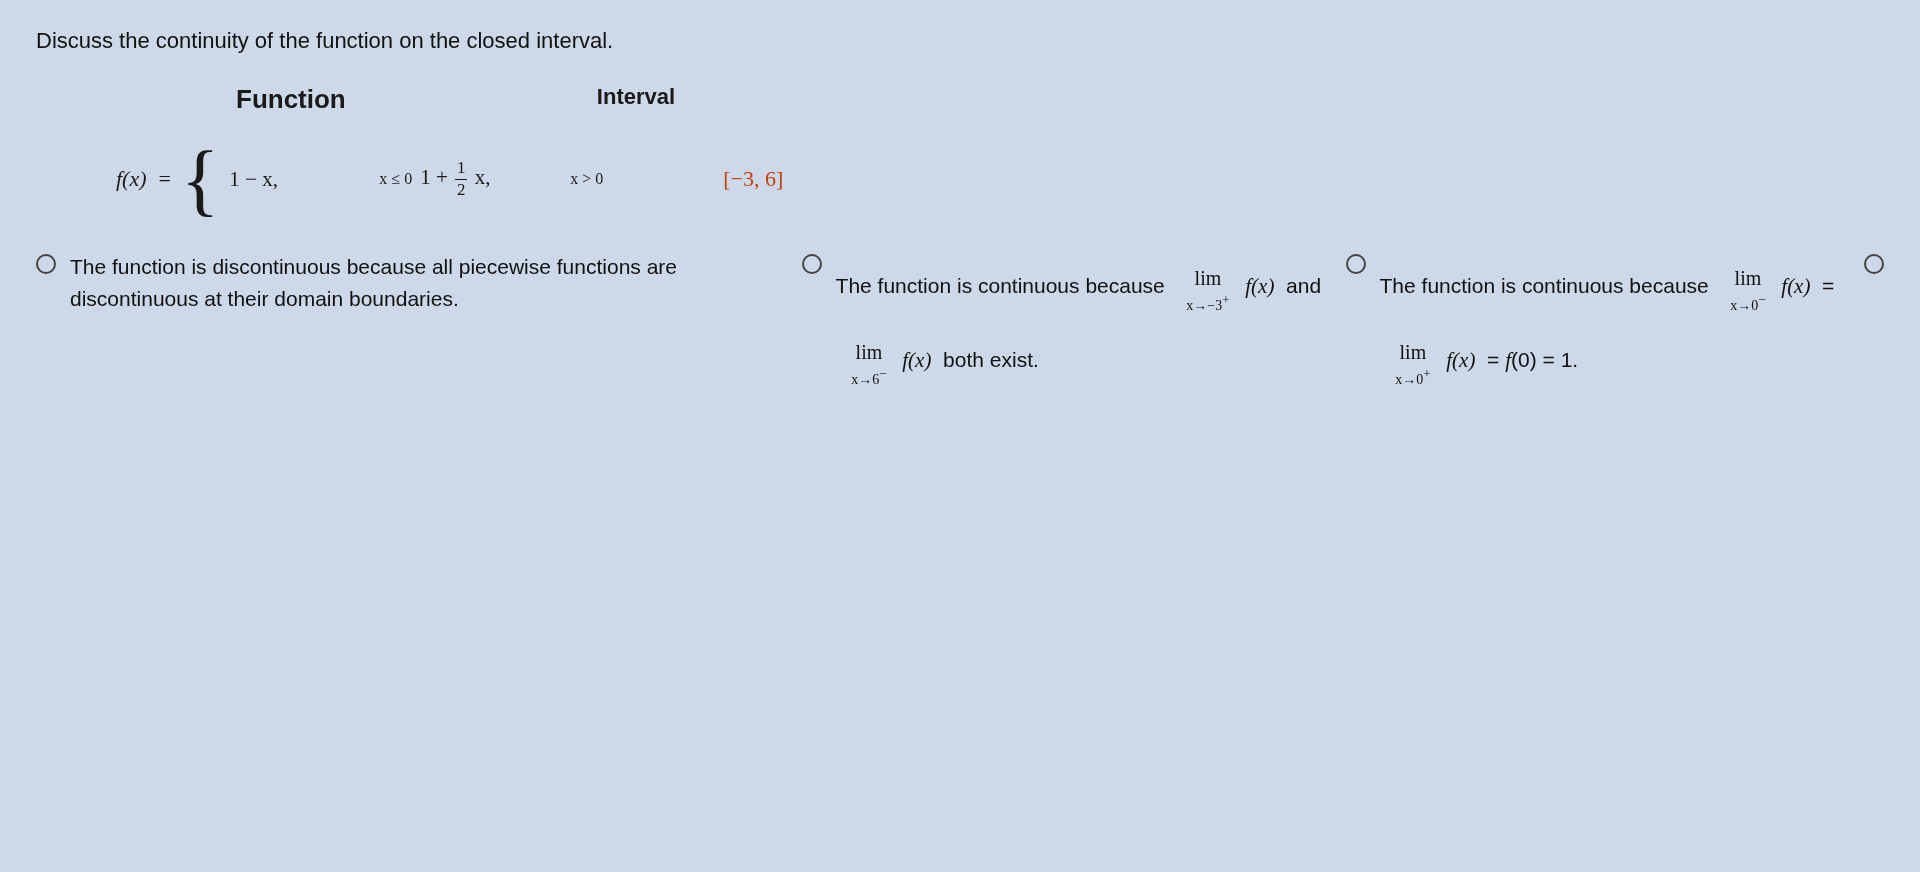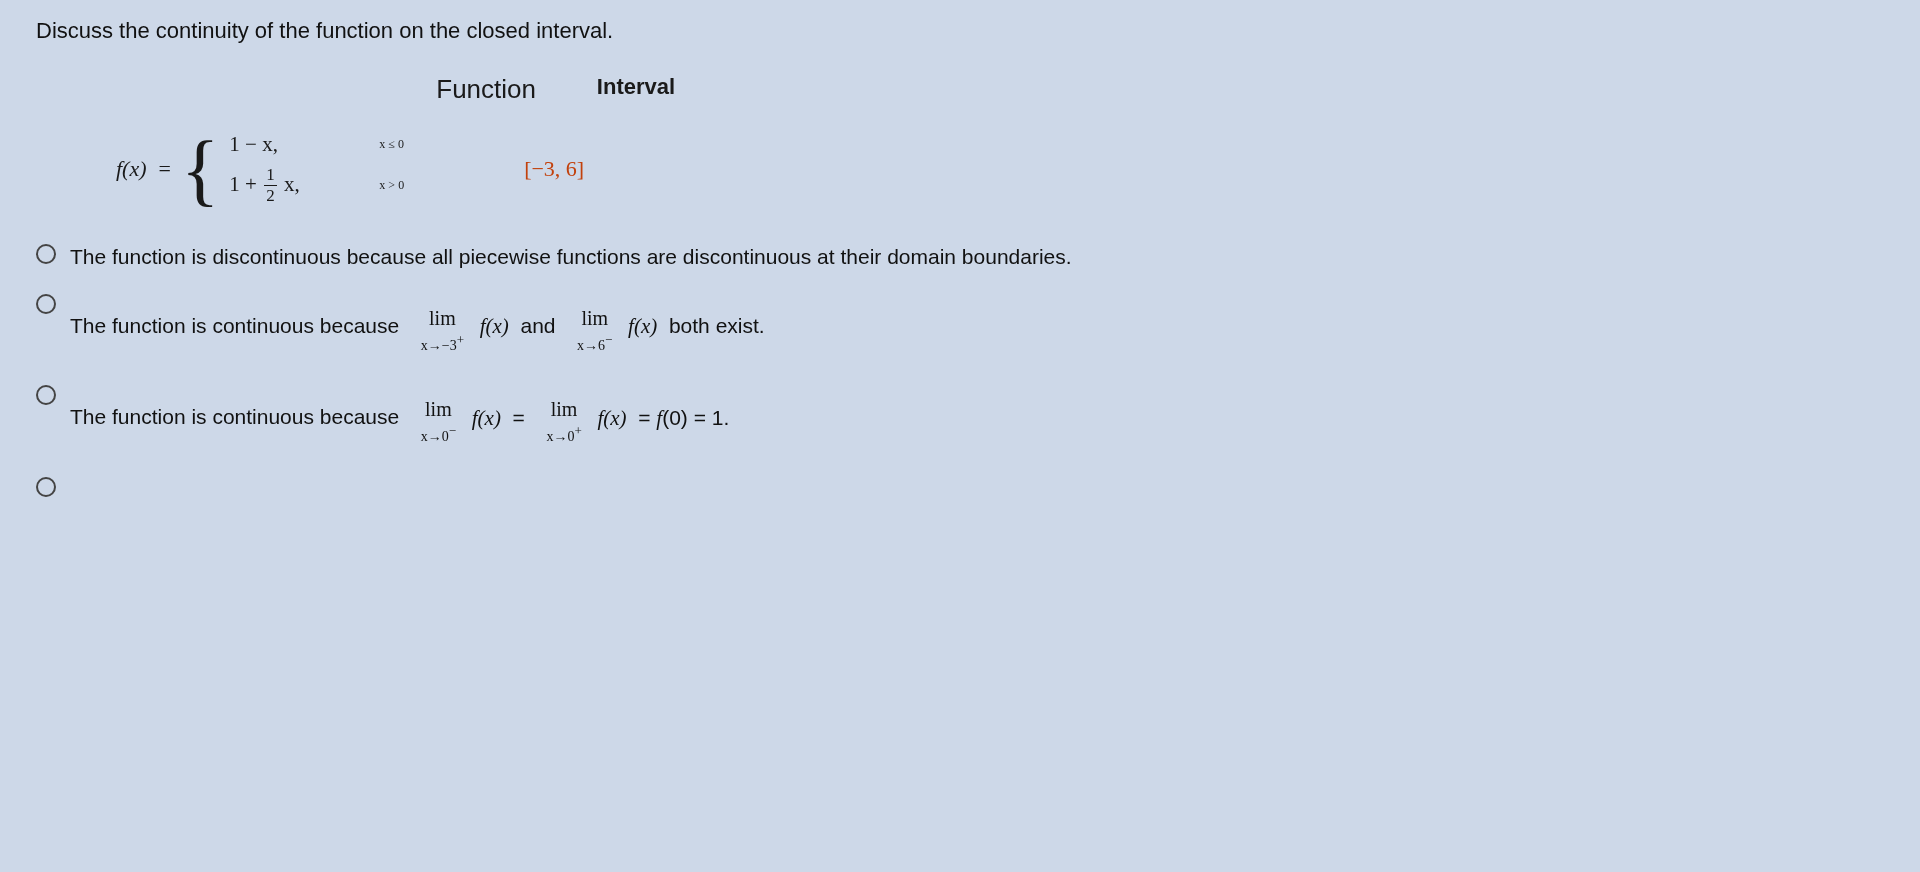--- a/index.html
+++ b/index.html
@@ -14,21 +14,21 @@
       background-color: #cdd8e8;
       font-family: 'Times New Roman', Times, serif;
       font-size: 20px;
       color: #1a1a1a;
       overflow: hidden;
     }
 
     .page-container {
       width: 100%;
       height: 100%;
-      padding: 18px 36px;
+      padding: 28px 36px;
     }
 
     .question-text {
       font-size: 22px;
       font-family: Arial, sans-serif;
       margin-bottom: 30px;
       color: #111;
     }
 
     .content-table {
@@ -37,24 +37,24 @@
     }
 
     .table-headers {
       display: flex;
       margin-left: 200px;
       margin-bottom: 24px;
     }
 
     .header-function {
       font-size: 26px;
-      font-weight: normal;
+      font-weight: bold;
       font-family: Arial, sans-serif;
       width: 300px;
-      text-align: right;
+      text-align: left;
     }
 
     .header-interval {
       font-size: 22px;
       font-weight: bold;
       font-family: Arial, sans-serif;
       width: 200px;
       text-align: center;
     }
 
@@ -85,39 +85,39 @@
     .big-brace {
       font-size: 80px;
       line-height: 1;
       color: #1a1a1a;
       margin-right: 10px;
       font-weight: 100;
     }
 
     .piecewise-cases {
       display: flex;
-      flex-direction: column;
+      flex-direction: row;
       gap: 8px;
       margin-right: 80px;
     }
 
     .case-line {
       display: flex;
       align-items: center;
       font-size: 21px;
       font-family: 'Times New Roman', Times, serif;
       gap: 30px;
     }
 
     .case-expr {
       min-width: 120px;
     }
 
     .case-condition {
-      font-size: 12px;
+      font-size: 16px;
     }
 
     .fraction {
       display: inline-flex;
       flex-direction: column;
       align-items: center;
       vertical-align: middle;
       font-size: 17px;
       margin: 0 2px;
     }
@@ -134,21 +134,21 @@
     }
 
     .interval-value {
       font-size: 22px;
       font-family: 'Times New Roman', Times, serif;
       color: #c2410c;
     }
 
     .options-container {
       display: flex;
-      flex-direction: column;
+      flex-direction: row;
       gap: 18px;
       margin-top: 10px;
     }
 
     .option-row {
       display: flex;
       align-items: flex-start;
       gap: 14px;
       cursor: pointer;
     }

